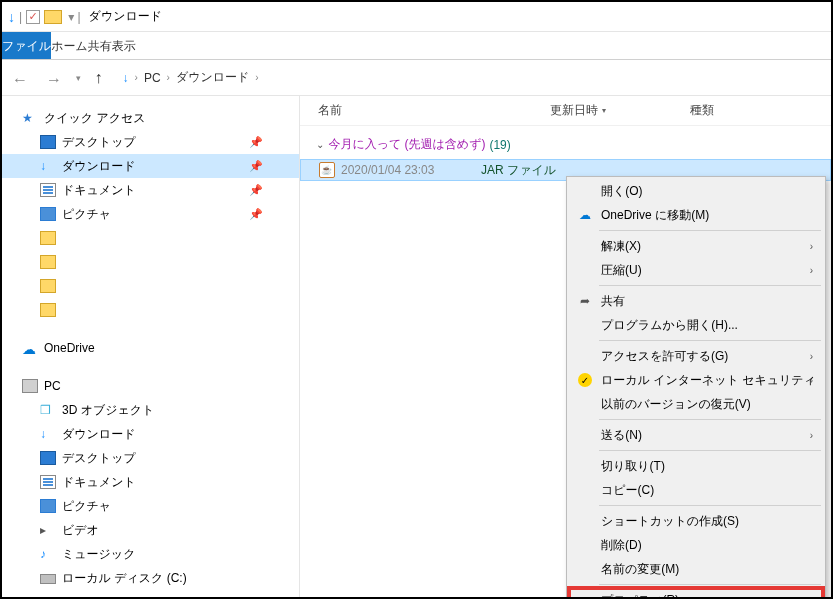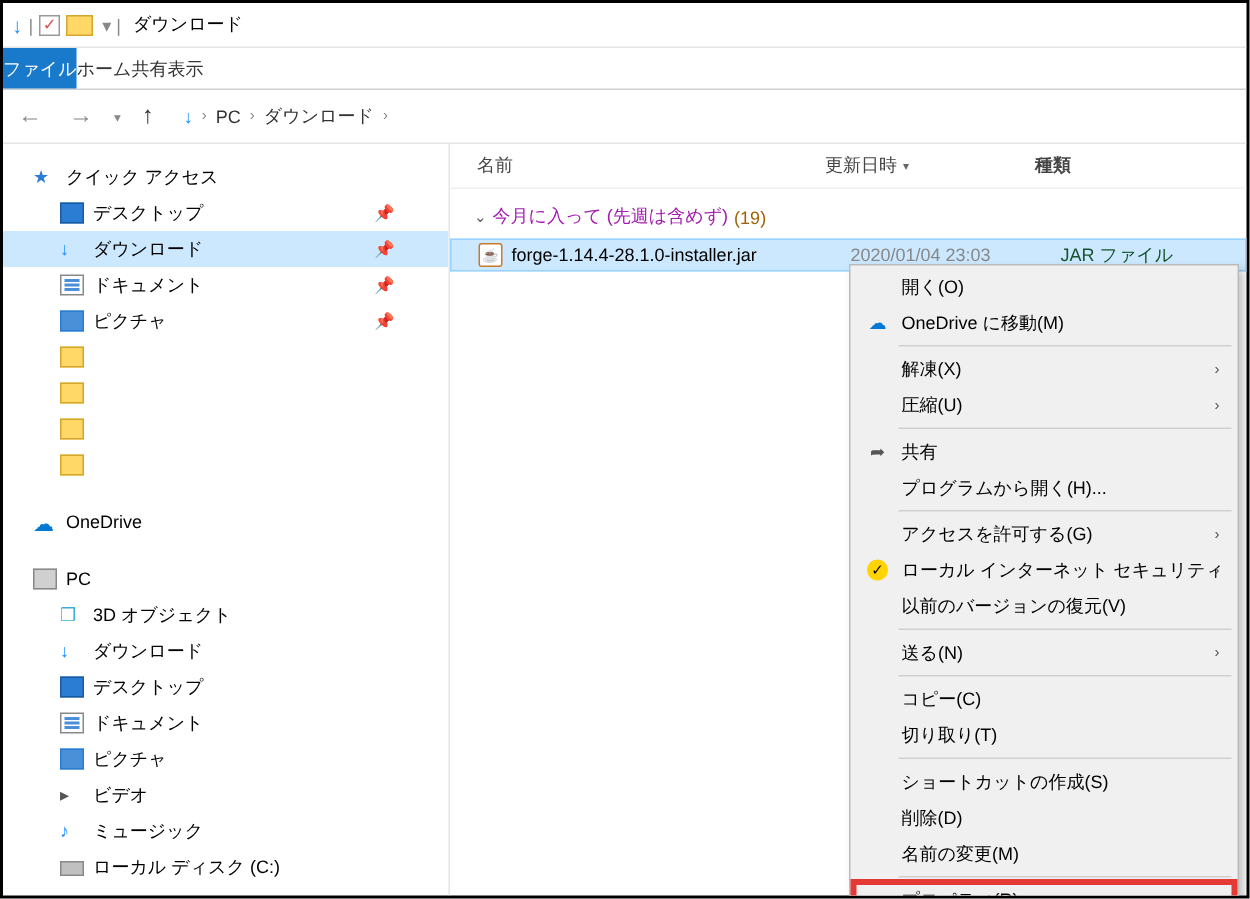--- a/index.html
+++ b/index.html
@@ -53,27 +53,27 @@
 .icon.video::before { content: "▸"; }
 .icon.music { color: #1e90ff; }
 .icon.music::before { content: "♪"; }
 .icon.disk { background: #c0c0c0; border: 1px solid #888; height: 10px; margin-top: 2px; }
 .spacer { height: 14px; }
 
 .content { flex: 1; position: relative; }
 .cols { display: flex; height: 30px; align-items: center; border-bottom: 1px solid #f0f0f0; color: #444; justify-content: flex-end; }
 .col-name { width: 250px; padding-left: 18px; }
 .col-date { width: 140px; display: flex; align-items: center; gap: 4px; }
-.col-type { flex: 1; font-weight: bold; }
+.col-type { flex: 1; }
 .sort-ind { font-size: 8px; color: #666; }
 
 .group-hdr { padding: 10px 0 6px 16px; color: #333; display: flex; align-items: center; gap: 4px; }
 .group-hdr .caret { color: #555; font-size: 10px; }
 .group-hdr .g-title { color: #a21caf; }
-.group-hdr .g-count { color: #a16207; }
+.group-hdr .g-count { color: #0f766e; }
 
 .file-row { display: flex; align-items: center; height: 22px; background: #cce8ff; border: 1px solid #99d1ff; }
 .file-row .f-icon { width: 16px; height: 16px; margin-left: 18px; margin-right: 6px; background: #fff; border: 1px solid #c77b2e; border-radius: 2px; display: flex; align-items: center; justify-content: center; color: #c77b2e; font-size: 9px; }
 .file-row .f-name { width: 226px; }
 .file-row .f-date { width: 140px; color: #888; }
 .file-row .f-type { color: #14532d; }
 
 .ctx-menu { position: absolute; left: 564px; top: 174px; width: 260px; background: #f0f0f0; border: 1px solid #bcbcbc; box-shadow: 3px 3px 6px rgba(0,0,0,.25); padding: 2px; z-index: 10; }
 .ctx-item { height: 24px; display: flex; align-items: center; padding-left: 32px; position: relative; cursor: pointer; color: #000; }
 .ctx-item .ci-icon { position: absolute; left: 8px; width: 16px; display: flex; justify-content: center; }
@@ -209,21 +209,20 @@
         </div>
       <div class="col-type">種類</div>
     </div>
     <div class="group-hdr">
       <span class="caret">⌄</span>
       <span class="g-title">今月に入って (先週は含めず)</span>
       <span class="g-count">(19)</span>
     </div>
     <div class="file-row">
       <span class="f-icon">☕</span>
-      <span class="f-name">forge-1.14.4-28.1.0-installer.jar</span>
       <span class="f-date">2020/01/04 23:03</span>
       <span class="f-type">JAR ファイル</span>
     </div>
   </div>
 </div>
 
 <div class="ctx-menu">
   <div class="ctx-item">
       <span>開く(O)</span>
     </div>
@@ -263,24 +262,24 @@
   <div class="ctx-item">
       <span>以前のバージョンの復元(V)</span>
     </div>
   <div class="ctx-sep"></div>
   <div class="ctx-item">
       <span>送る(N)</span>
       <span class="ci-arrow">›</span>
     </div>
   <div class="ctx-sep"></div>
   <div class="ctx-item">
+      <span>切り取り(T)</span>
+    </div>
+  <div class="ctx-item">
       <span>コピー(C)</span>
-    </div>
-  <div class="ctx-item">
-      <span>切り取り(T)</span>
     </div>
   <div class="ctx-sep"></div>
   <div class="ctx-item">
       <span>ショートカットの作成(S)</span>
     </div>
   <div class="ctx-item">
       <span>削除(D)</span>
     </div>
   <div class="ctx-item">
       <span>名前の変更(M)</span>

